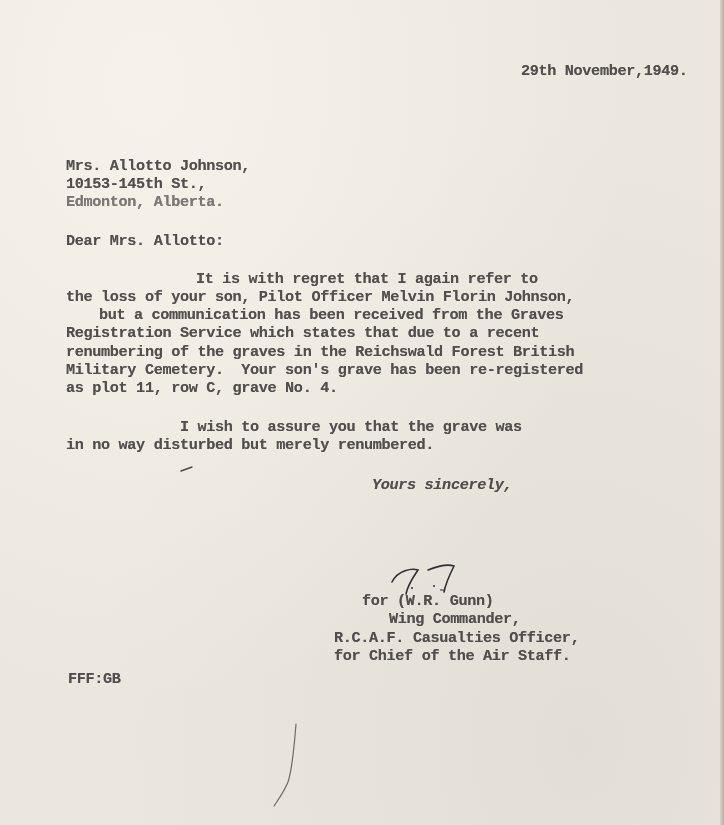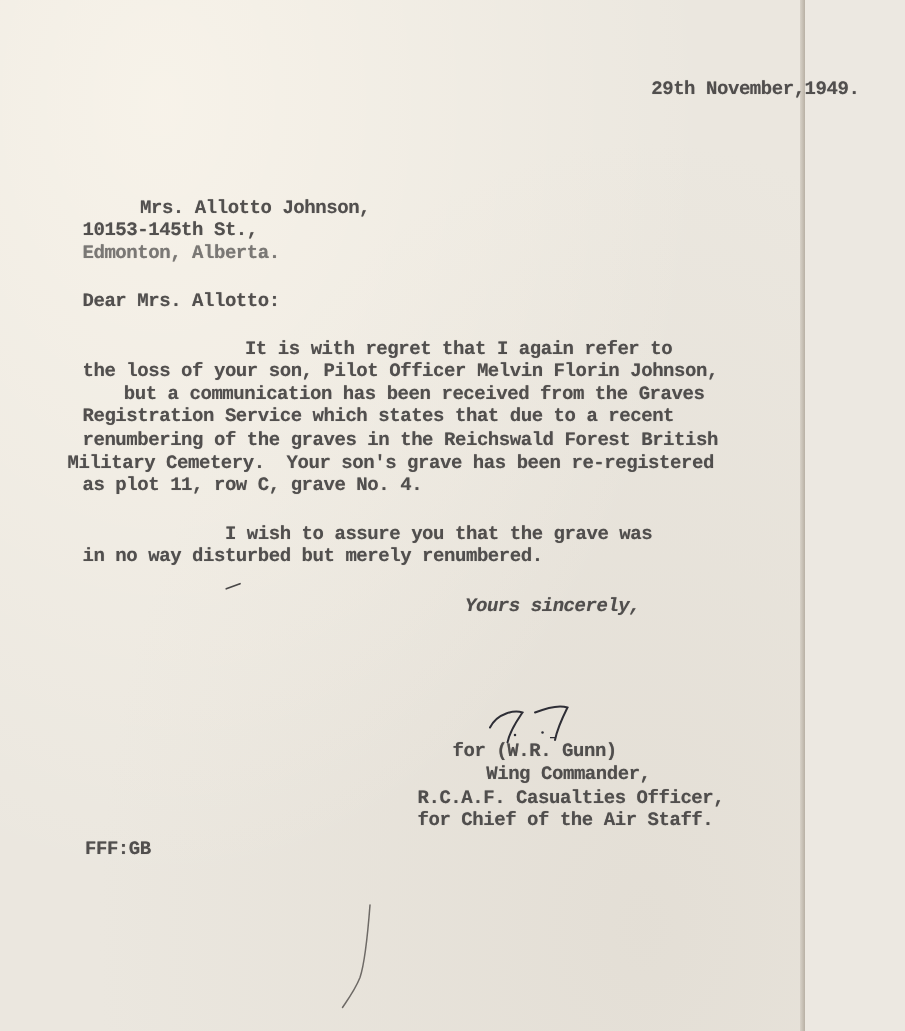--- a/index.html
+++ b/index.html
@@ -9,21 +9,21 @@
     body {
       width: 724px;
       height: 825px;
       overflow: hidden;
       background: #ece8e1;
       position: relative;
     }
     .paper {
       position: absolute;
       left: 0; top: 0;
-      width: 644px; height: 825px;
+      width: 724px; height: 825px;
       background:
         radial-gradient(ellipse at 20% 10%, rgba(255,250,240,0.6), rgba(0,0,0,0) 60%),
         radial-gradient(ellipse at 80% 90%, rgba(220,214,204,0.5), rgba(0,0,0,0) 60%),
         #ebe7df;
     }
     .edge-right {
       position: absolute;
       right: 0; top: 0;
       width: 4px; height: 825px;
       background: linear-gradient(to right, #d8d2c8, #b8b0a4);
@@ -64,33 +64,33 @@
     }
   </style>
 </head>
 <body>
 
 <div class="paper">
   <div class="edge-right"></div>
 
   <div class="tw" style="left:521px; top:62px;">29th November,1949.</div>
 
-  <div class="tw" style="left:66px; top:157px;margin-left:46px;">Mrs. Allotto Johnson,</div>
+  <div class="tw" style="left:66px; top:157px;">Mrs. Allotto Johnson,</div>
   <div class="tw" style="left:66px; top:175px;">10153-145th St.,</div>
   <div class="tw faint" style="left:66px; top:193px;">Edmonton, Alberta.</div>
 
   <div class="tw" style="left:66px; top:232px;">Dear Mrs. Allotto:</div>
 
   <div>
     <div class="tw" style="left:82px; top:270px;">             It is with regret that I again refer to</div>
     <div class="tw" style="left:66px; top:288px;">the loss of your son, Pilot Officer Melvin Florin Johnson,</div>
     <div class="tw" style="left:66px; top:306px;margin-left:33px;">but a communication has been received from the Graves</div>
     <div class="tw" style="left:66px; top:324px;">Registration Service which states that due to a recent</div>
     <div class="tw" style="left:66px; top:343px;">renumbering of the graves in the Reichswald Forest British</div>
-    <div class="tw" style="left:54px; top:361px;">Military Cemetery.  Your son's grave has been re-registered</div>
+    <div class="tw" style="left:66px; top:361px;">Military Cemetery.  Your son's grave has been re-registered</div>
     <div class="tw" style="left:66px; top:379px;">as plot 11, row C, grave No. 4.</div>
   </div>
 
   <div>
     <div class="tw" style="left:66px; top:418px;">             I wish to assure you that the grave was</div>
     <div class="tw" style="left:66px; top:436px;">in no way disturbed but merely renumbered.</div>
   </div>
 
   <div class="tw" style="left:372px; top:476px;font-style:italic;">Yours sincerely,</div>
 

